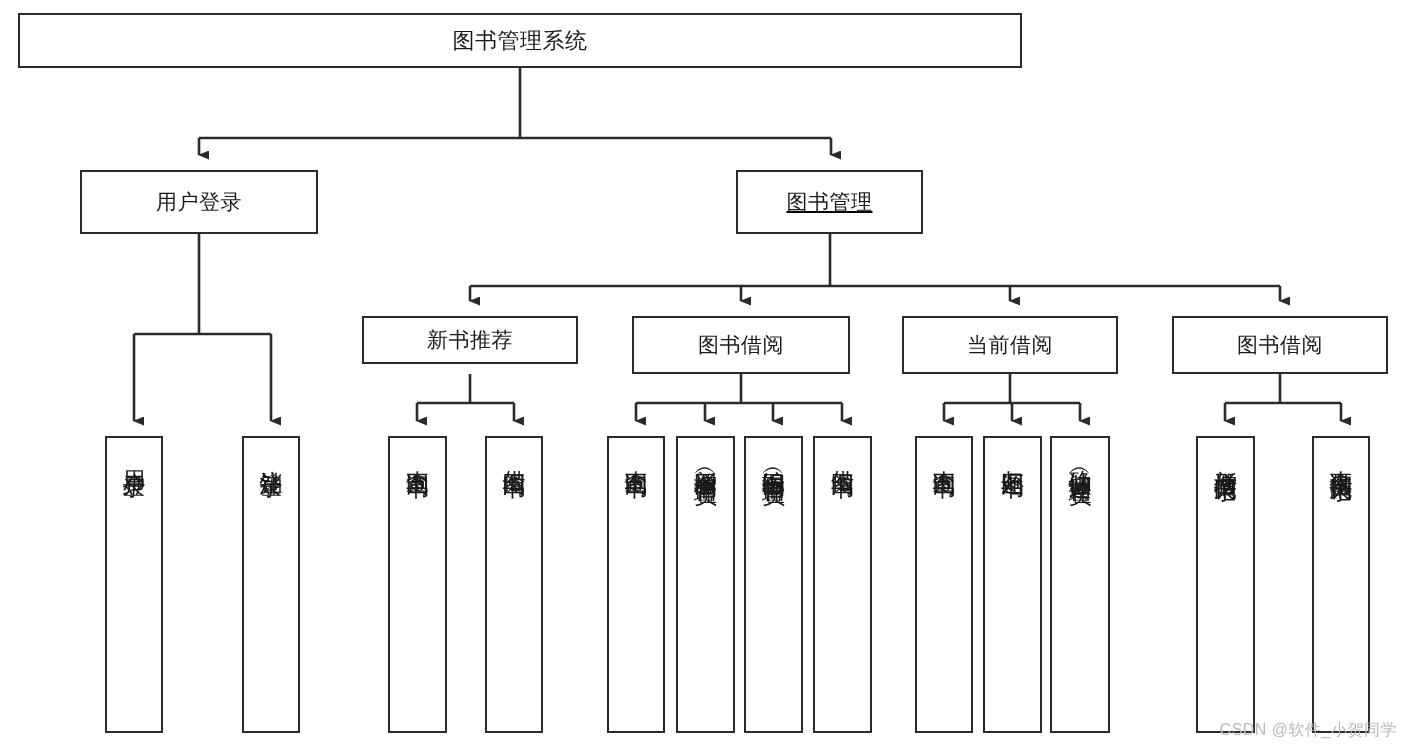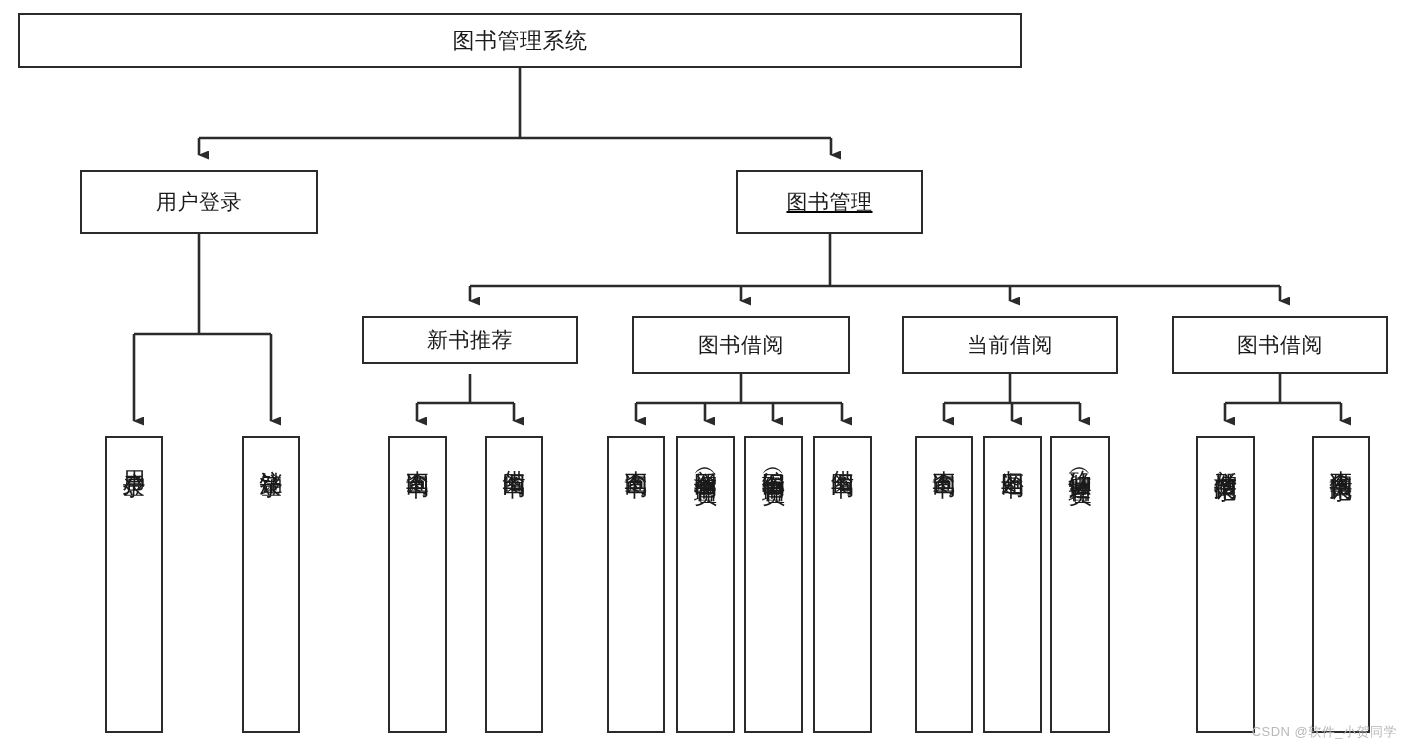--- a/index.html
+++ b/index.html
@@ -57,21 +57,21 @@
     writing-mode: vertical-rl;
     text-orientation: upright;
     line-height: 1.25;
     letter-spacing: 2px;
     white-space: normal;
   }
   .watermark {
     position: absolute;
     right: 8px;
     bottom: 6px;
-    font-size: 13px;
+    font-size: 16px;
     color: #b9b9b9;
     letter-spacing: 0.5px;
     white-space: nowrap;
     pointer-events: none;
   }
 </style>
 </head>
 <body>
 
 <div id="stage">

